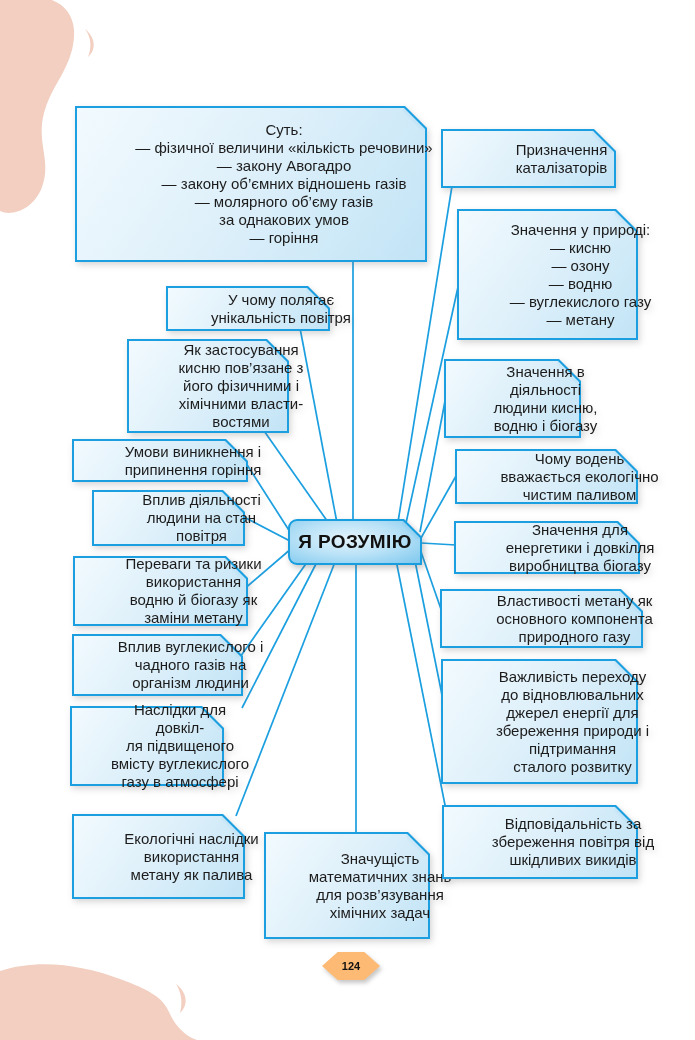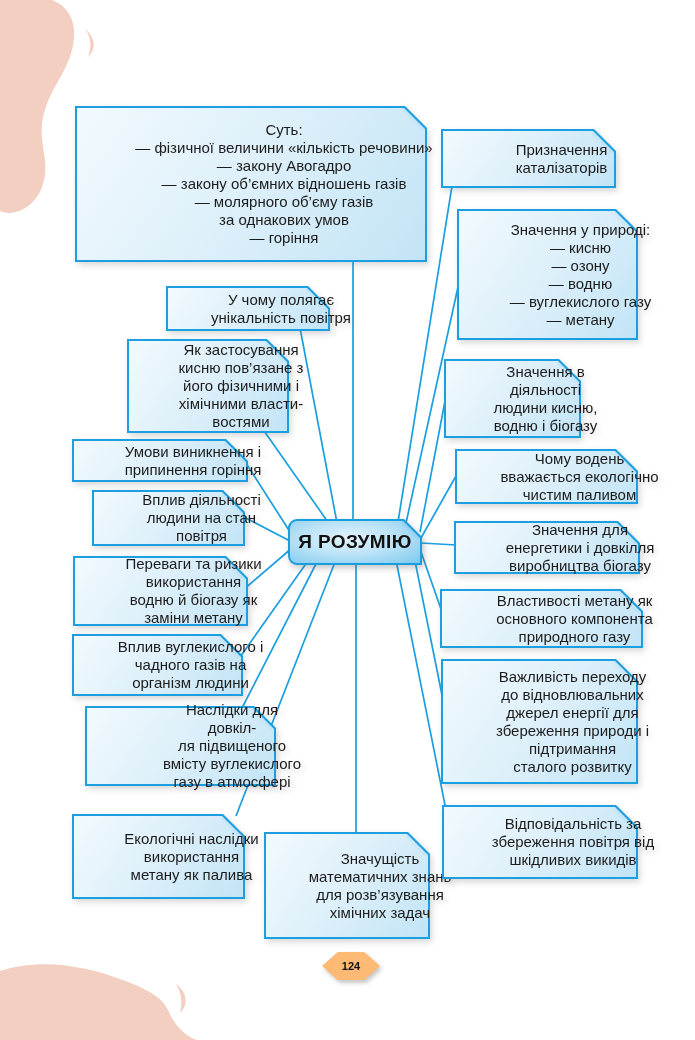--- a/index.html
+++ b/index.html
@@ -182,21 +182,21 @@
 
   <div class="note" style="left:72px;top:634px;width:171px;height:62px;">
     <div class="bg"></div>
     <div class="inner"></div>
     <div class="fold"></div>
     <div class="txt">Вплив вуглекислого і
 чадного газів на
 організм людини</div>
   </div>
 
-  <div class="note" style="left:85px;top:706px;width:154px;height:80px;padding-left:37px;">
+  <div class="note" style="left:70px;top:706px;width:154px;height:80px;">
     <div class="bg"></div>
     <div class="inner"></div>
     <div class="fold"></div>
     <div class="txt">Наслідки для довкіл-
 ля підвищеного
 вмісту вуглекислого
 газу в атмосфері</div>
   </div>
 
   <div class="note" style="left:72px;top:814px;width:173px;height:85px;border-radius:16px;">

